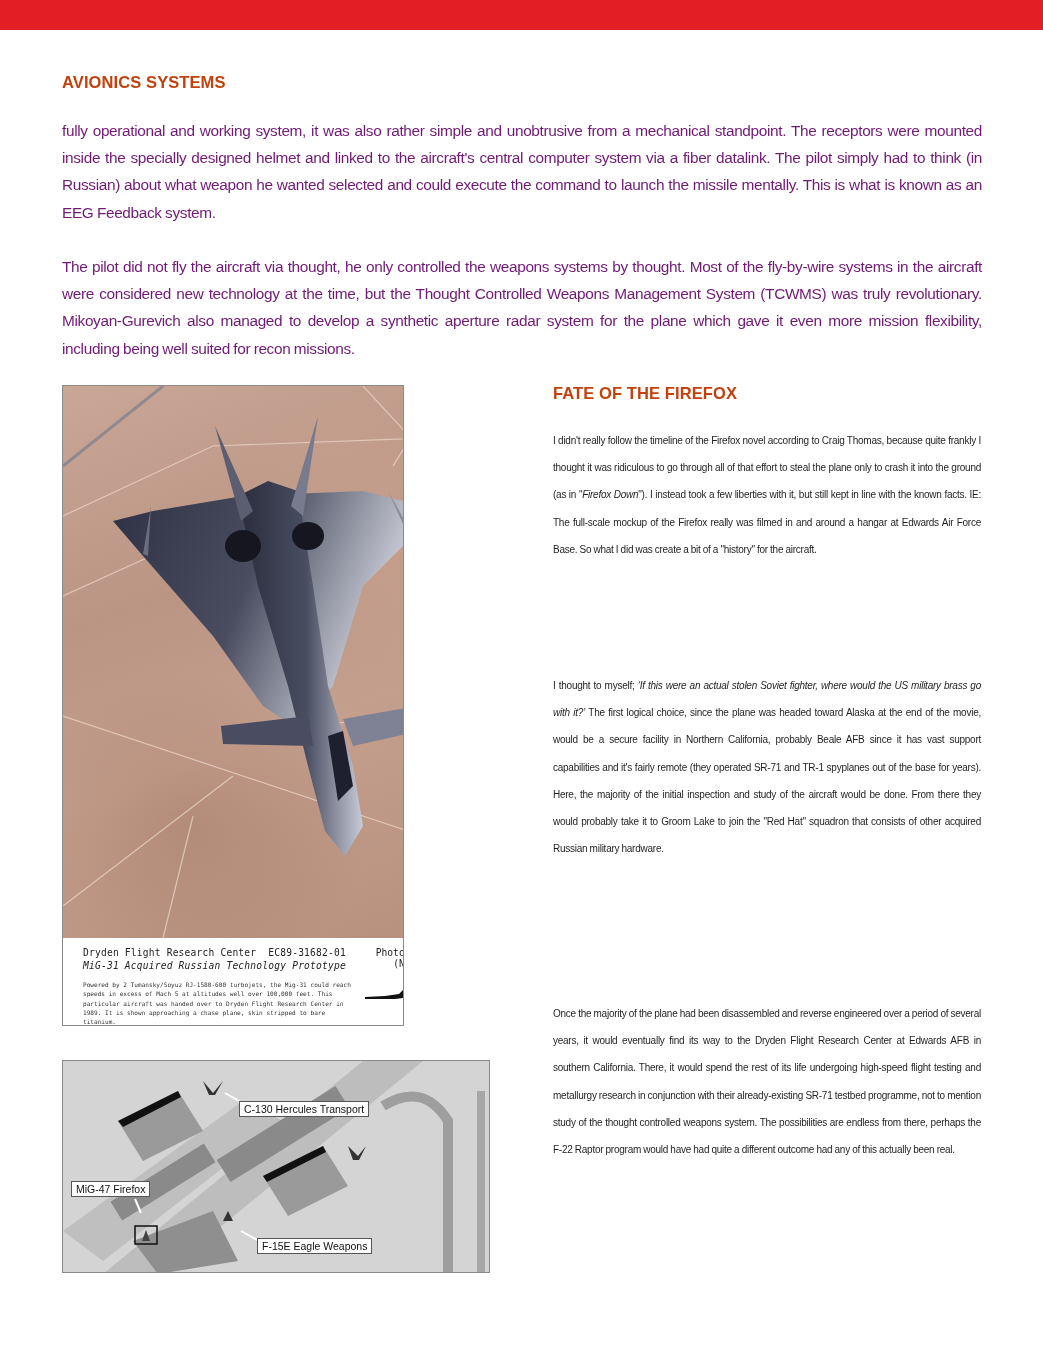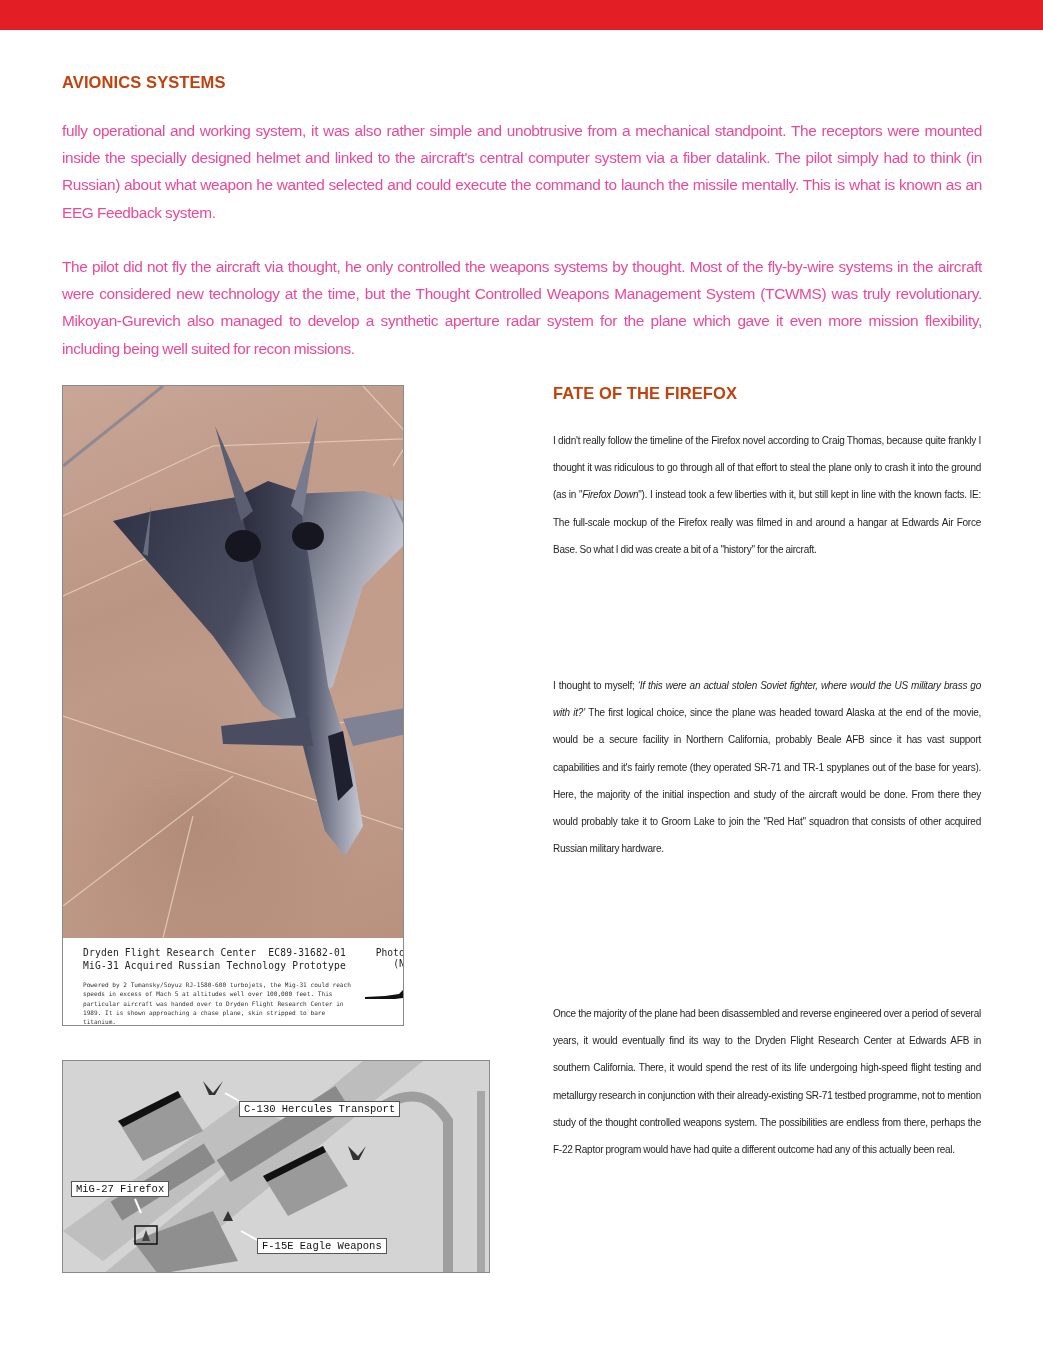--- a/index.html
+++ b/index.html
@@ -5,52 +5,52 @@
   * { box-sizing: border-box; margin: 0; padding: 0; }
   html, body { width: 1043px; height: 1350px; background: #ffffff; overflow: hidden; }
   body { position: relative; font-family: "Liberation Sans", "DejaVu Sans", sans-serif; color: #1a1a1a; }
 
   .top-bar { position: absolute; left: 0; top: 0; width: 1043px; height: 30px; background: #e31e25; }
 
   .h-section { position: absolute; font-family: "Liberation Sans", sans-serif; font-weight: bold; font-size: 16.5px; color: #c2410c; letter-spacing: 0.1px; }
   #h-avionics { left: 62px; top: 73px; }
   #h-fate { left: 553px; top: 384px; }
 
-  .para { position: absolute; font-size: 15.4px; line-height: 27.2px; color: #ec4899; text-align: justify; }
+  .para { position: absolute; font-size: 15.4px; line-height: 27.2px; color: #701a75; text-align: justify; }
   #p1 { left: 62px; top: 117px; width: 920px; letter-spacing: -0.35px; word-spacing: -0.5px; }
   #p2 { left: 62px; top: 253px; width: 920px; letter-spacing: -0.35px; word-spacing: -0.5px; }
 
   .col { position: absolute; left: 553px; width: 428px; font-size: 10px; line-height: 27.2px; color: #1f1f1f; text-align: justify; letter-spacing: -0.25px; word-spacing: -0.3px; }
   #c1 { top: 427px; }
   #c2 { top: 672px; }
   #c3 { top: 1000px; }
   em { font-style: italic; }
 
   
   .fig1 { position: absolute; left: 62px; top: 385px; width: 342px; height: 641px; border: 1px solid #8a8a8a; background: #fff; overflow: hidden; }
   .photo { position: absolute; left: 0; top: 0; width: 425px; height: 552px;
     background:
       radial-gradient(ellipse 60% 40% at 30% 80%, rgba(150,110,90,0.35), transparent 70%),
       radial-gradient(ellipse 50% 35% at 75% 25%, rgba(210,170,150,0.4), transparent 70%),
       linear-gradient(160deg, #c9a696 0%, #bb9584 35%, #c59f8d 60%, #b68f7d 100%);
   }
   .photo svg { position: absolute; left: 0; top: 0; }
   .caption { position: absolute; left: 0; top: 552px; width: 425px; height: 87px; background: #fff; font-family: "DejaVu Sans Mono", "Liberation Mono", monospace; color: #222; }
   .cap-l1, .cap-l2 { position: absolute; left: 20px; font-size: 9.6px; letter-spacing: 0.2px; white-space: pre; }
-  .cap-l1 { top: 9px; } .cap-l2 { top: 22px; }
+  .cap-l1 { top: 9px; } .cap-l2 { top: 22px; font-style: italic; }
   .cap-r1, .cap-r2 { position: absolute; right: 14px; font-size: 9.6px; white-space: pre; text-align: right; }
   .cap-r1 { top: 9px; } .cap-r2 { top: 20px; }
   .cap-desc { position: absolute; left: 20px; top: 42px; width: 270px; font-size: 6.1px; line-height: 9.3px; color: #333; }
   .sil-side { position: absolute; left: 302px; top: 50px; }
   .sil-top { position: absolute; left: 353px; top: 38px; }
 
   
   .fig2 { position: absolute; left: 62px; top: 1060px; width: 428px; height: 213px; border: 1px solid #8a8a8a; overflow: hidden; background: #cfcfcf; }
   .fig2 svg { position: absolute; left: 0; top: 0; }
-  .label-box { position: absolute; background: #fff; border: 1px solid #555; font-family: Liberation Mono, monospace; font-size: 10.5px; color: #111; padding: 1px 4px; white-space: nowrap; text-align: right; }
+  .label-box { position: absolute; background: #fff; border: 1px solid #555; font-family: Liberation Sans, sans-serif; font-size: 10.5px; color: #111; padding: 1px 4px; white-space: nowrap; text-align: right; }
   #lbl-c130 { left: 176px; top: 40px; }
   #lbl-mig { left: 8px; top: 120px; }
   #lbl-f15 { left: 194px; top: 177px; }
 </style>
 </head>
 <body>
 
 <div class="top-bar"></div>
 
 <h2 id="h-avionics" class="h-section">AVIONICS SYSTEMS</h2>
@@ -149,21 +149,21 @@
     <g stroke="#fff" stroke-width="2" fill="#fff">
       <path d="M190 48 L162 32"></path>
       <path d="M72 138 L78 152"></path>
       <path d="M196 180 L178 170"></path>
     </g>
 
     <rect x="72" y="165" width="22" height="18" fill="none" stroke="#111" stroke-width="1.5"></rect>
     <path d="M79 180 L83 169 L87 180 Z" fill="#444"></path>
   </svg>
   <div id="lbl-c130" class="label-box">C-130 Hercules Transport</div>
-  <div id="lbl-mig" class="label-box">MiG-27 Firefox</div>
+  <div id="lbl-mig" class="label-box">MiG-47 Firefox</div>
   <div id="lbl-f15" class="label-box">F-15E Eagle Weapons</div>
 </div>
 
 <h2 id="h-fate" class="h-section">FATE OF THE FIREFOX</h2>
 
 <p id="c1" class="col"><span>I didn't really follow the timeline of the Firefox novel according to Craig Thomas, because quite frankly I thought it was ridiculous to go through all of that effort to steal the plane only to crash it into the ground (as in "</span><em>Firefox Down</em><span>"). I instead took a few liberties with it, but still kept in line with the known facts. IE: The full-scale mockup of the Firefox really was filmed in and around a hangar at Edwards Air Force Base. So what I did was create a bit of a "history" for the aircraft.</span></p>
 
 <p id="c2" class="col"><span>I thought to myself; </span><em>‘If this were an actual stolen Soviet fighter, where would the US military brass go with it?’</em><span> The first logical choice, since the plane was headed toward Alaska at the end of the movie, would be a secure facility in Northern California, probably Beale AFB since it has vast support capabilities and it's fairly remote (they operated SR-71 and TR-1 spyplanes out of the base for years). Here, the majority of the initial inspection and study of the aircraft would be done. From there they would probably take it to Groom Lake to join the "Red Hat" squadron that consists of other acquired Russian military hardware.</span></p>
 
 <p id="c3" class="col"><span>Once the majority of the plane had been disassembled and reverse engineered over a period of several years, it would eventually find its way to the Dryden Flight Research Center at Edwards AFB in southern California. There, it would spend the rest of its life undergoing high-speed flight testing and metallurgy research in conjunction with their already-existing SR-71 testbed programme, not to mention study of the thought controlled weapons system. The possibilities are endless from there, perhaps the F-22 Raptor program would have had quite a different outcome had any of this actually been real.</span></p>

